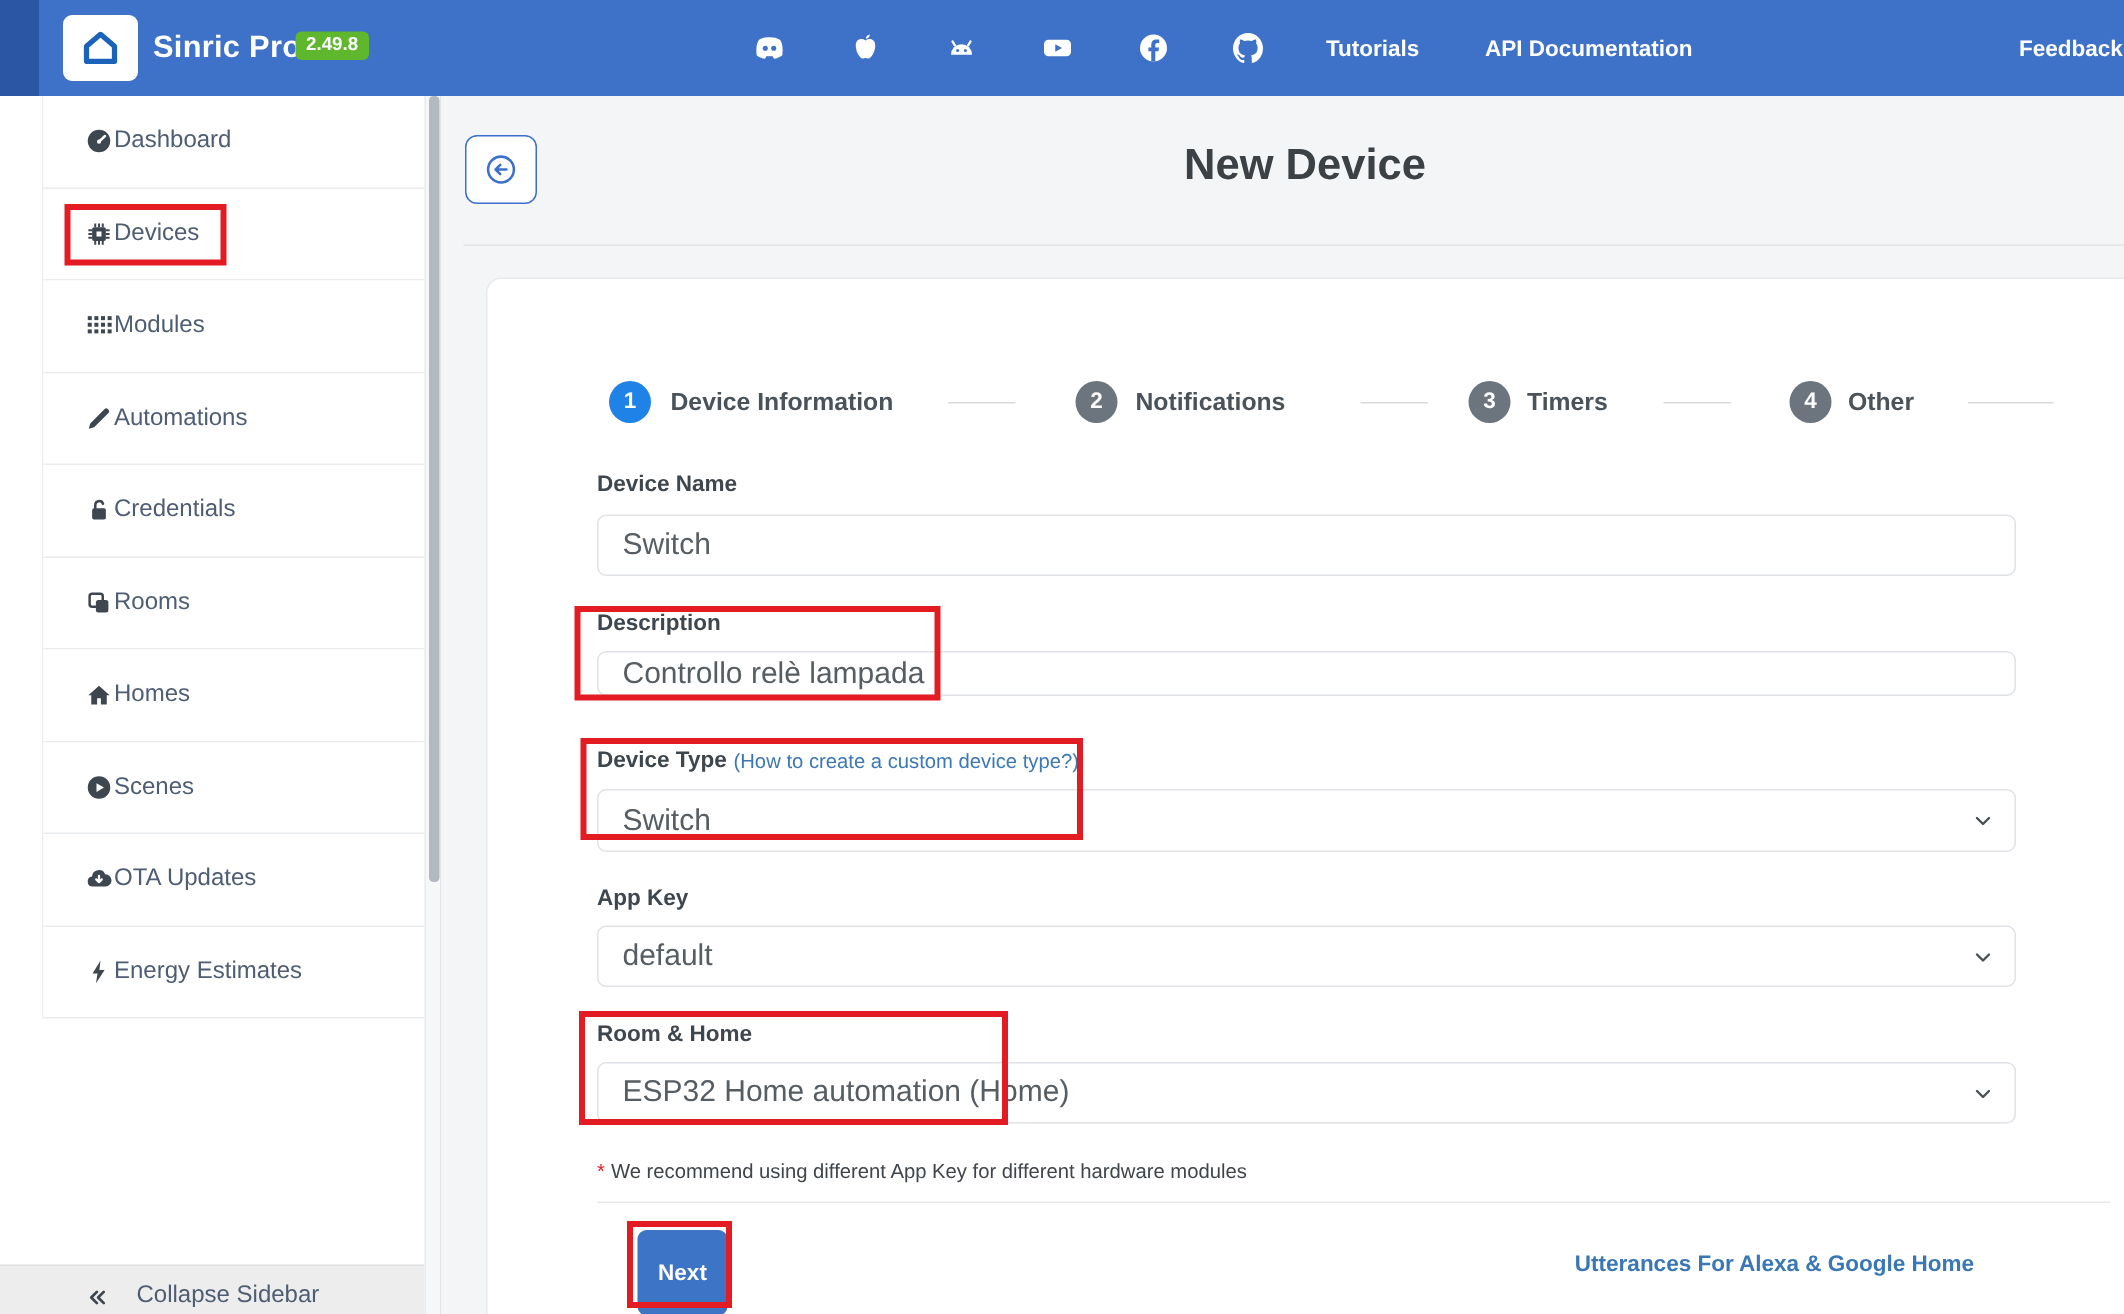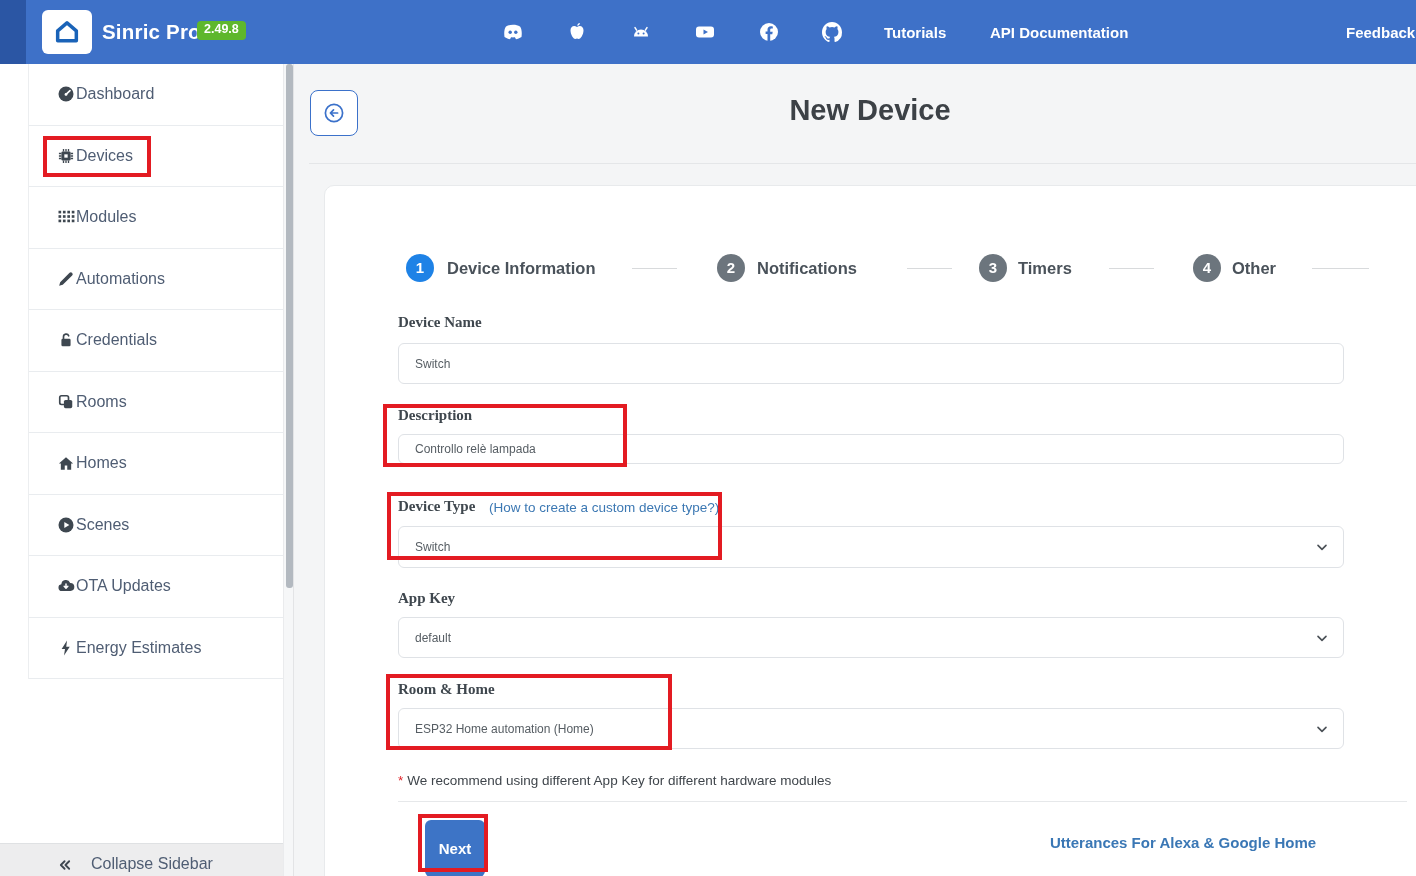--- a/index.html
+++ b/index.html
@@ -43,24 +43,24 @@
 
   
   .step-circle { position:absolute; width:28px; height:28px; border-radius:50%; color:#fff; font-size:15px;
                  font-weight:700; text-align:center; line-height:28px; top:68px; }
   .step-circle.active { background:#1e82e6; }
   .step-circle.inactive { background:#6c757d; }
   .step-label { position:absolute; top:68px; height:28px; line-height:28px; font-size:16.5px; font-weight:700; color:#4a525a; }
   .step-conn { position:absolute; top:82px; border-top:1px solid #d8dadc; }
 
   
-  .flabel { position:absolute; left:73px; font-size:15px; font-weight:700; color:#3f474e;font-family:Liberation Serif, serif; }
+  .flabel { position:absolute; left:73px; font-size:15px; font-weight:700; color:#3f474e; }
   .help-link { position:absolute; left:164px; font-size:13.5px; font-weight:400; color:#3c78b3; cursor:pointer; }
   .field-box { position:absolute; left:73px; width:946px; background:#fff; border:1px solid #dfe2e6; border-radius:6px;
-               display:flex; align-items:center; padding-left:16px; font-size:12px; color:#565d63; cursor:text; }
+               display:flex; align-items:center; padding-left:16px; font-size:20px; color:#565d63; cursor:text; }
   .field-box.select { cursor:pointer; }
   .chev { position:absolute; right:13px; top:50%; margin-top:-8px; width:16px; height:16px; }
   .note { position:absolute; left:73px; top:587px; font-size:13.5px; color:#3f454b; }
   .note .star { color:#e0242a; margin-right:4px; }
   .form-divider { position:absolute; left:73px; right:10px; top:615px; border-top:1px solid #e6e8ea; }
   .next-btn { position:absolute; left:100px; top:634px; width:60px; height:57px; background:#3d74c6; border:none;
               border-radius:6px; color:#fff; font-size:15px; font-weight:700; cursor:pointer;
               font-family:"Liberation Sans","DejaVu Sans",sans-serif; }
   .utterances { position:absolute; left:688px; top:648px; width:340px; text-align:center; font-size:15px;
                 font-weight:700; color:#3a77b5; cursor:pointer; }

